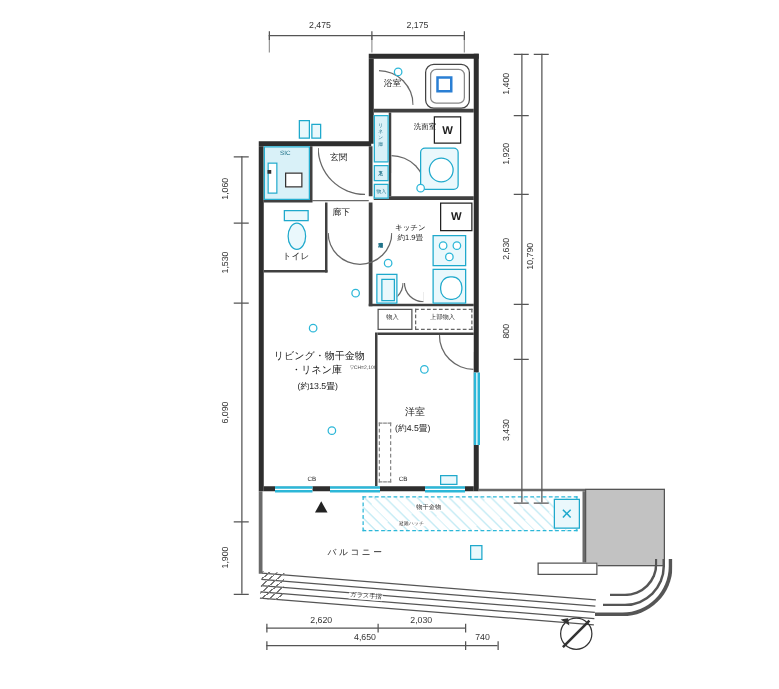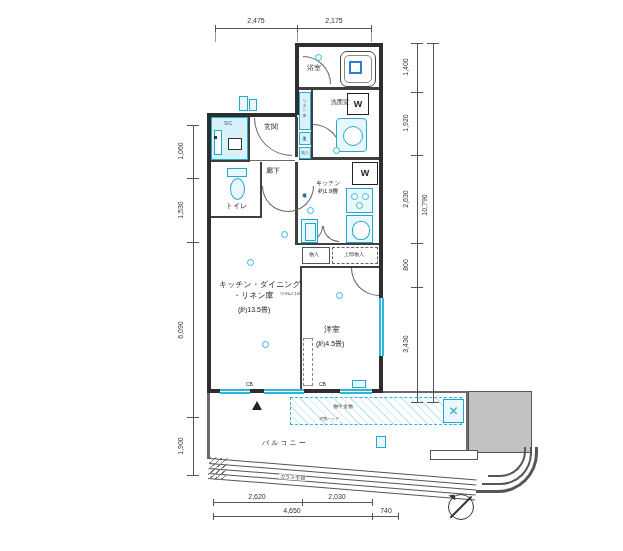--- a/index.html
+++ b/index.html
@@ -145,21 +145,21 @@
   <div class="sym" style="left:336px;top:292px;"></div>
 
   <div class="lbl7" style="left:307px;top:64px;">浴室</div>
   <div class="lbl6" style="left:331px;top:99px;">洗面室</div>
   <div class="lbl7" style="left:264px;top:123px;">玄関</div>
   <div class="lbl7" style="left:266px;top:167px;">廊下</div>
   <div class="lbl7" style="left:226px;top:202px;">トイレ</div>
   <div class="lbl6" style="left:316px;top:180px;">キッチン</div>
   <div class="lbl6" style="left:318px;top:188px;">約1.9畳</div>
   <div class="lbl4 vert" style="left:302px;top:190px;height:26px;color:#1a6e85;">冷蔵庫置場</div>
-  <div class="lbl" style="left:219px;top:281px;">キッチン・ダイニング</div>
+  <div class="lbl" style="left:219px;top:281px;">リビング・物干金物</div>
   <div class="lbl" style="left:233px;top:292px;">・リネン庫</div>
   <div class="lbl7" style="left:238px;top:306px;">(約13.5畳)</div>
   <div class="lbl" style="left:324px;top:326px;text-align:right;">洋室</div>
   <div class="lbl7" style="left:316px;top:340px;">(約4.5畳)</div>
   <div class="lbl7" style="left:262px;top:439px;letter-spacing:2px;">バルコニー</div>
   <div class="lbl4" style="left:280px;top:292px;color:#444;">▽CH=2,100</div>
   <div class="lbl5" style="left:246px;top:382px;">CB</div>
   <div class="lbl5" style="left:319px;top:382px;">CB</div>
 
   <div class="hatchband" style="left:290px;top:397px;width:172px;height:28px;"></div>

